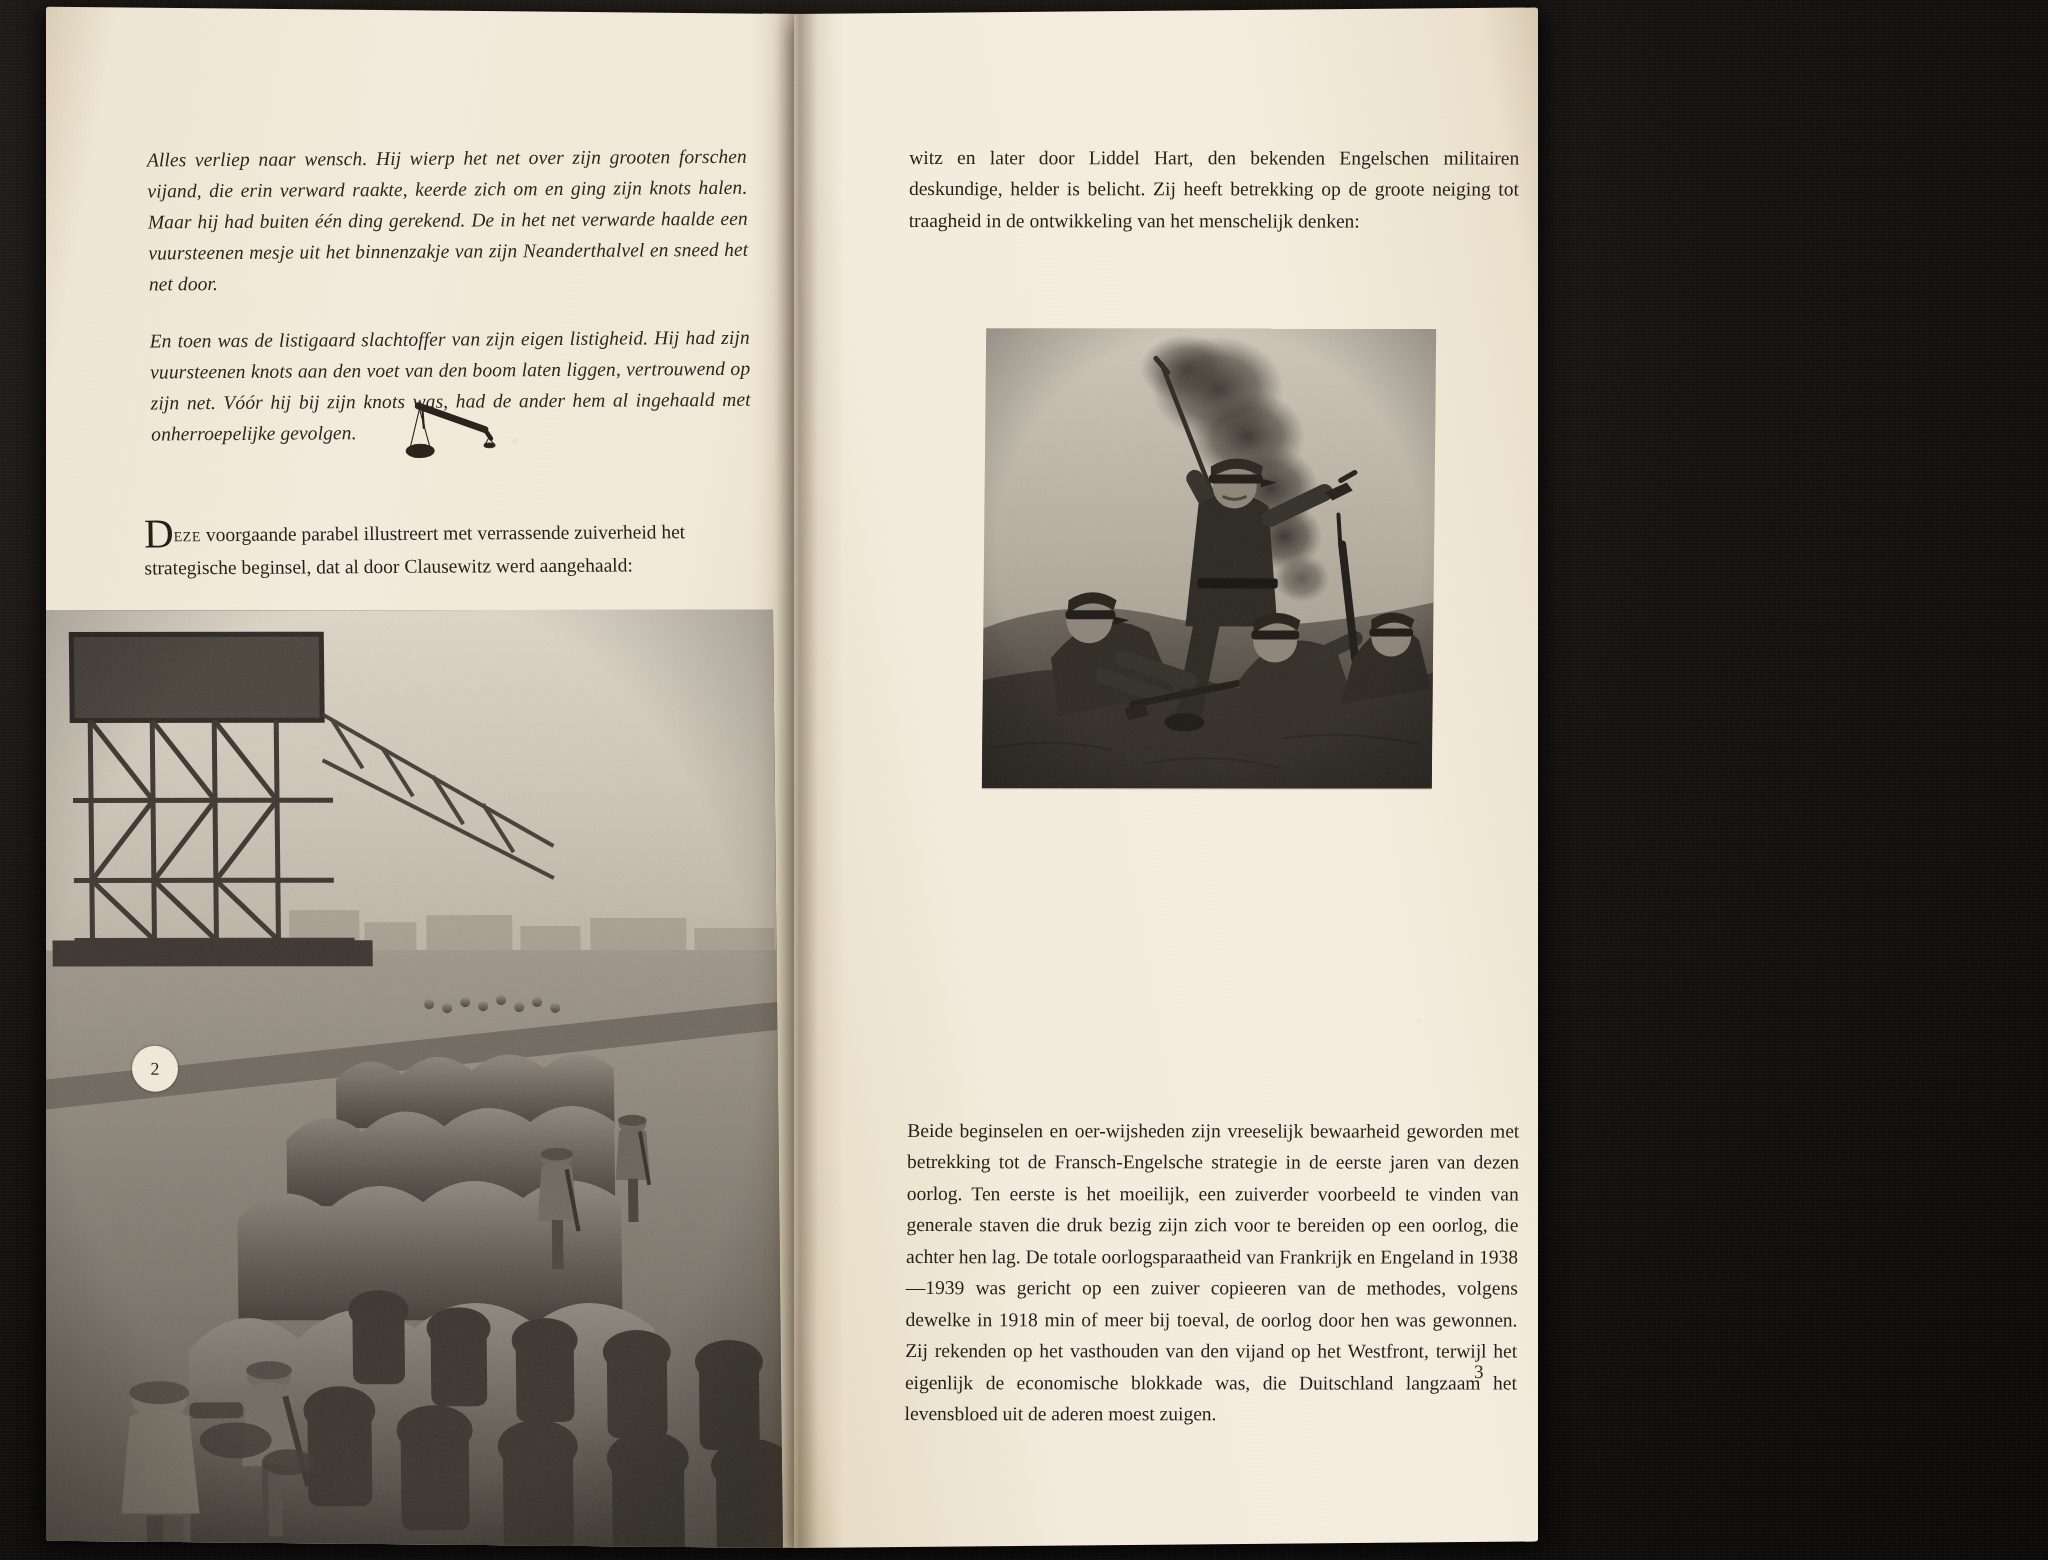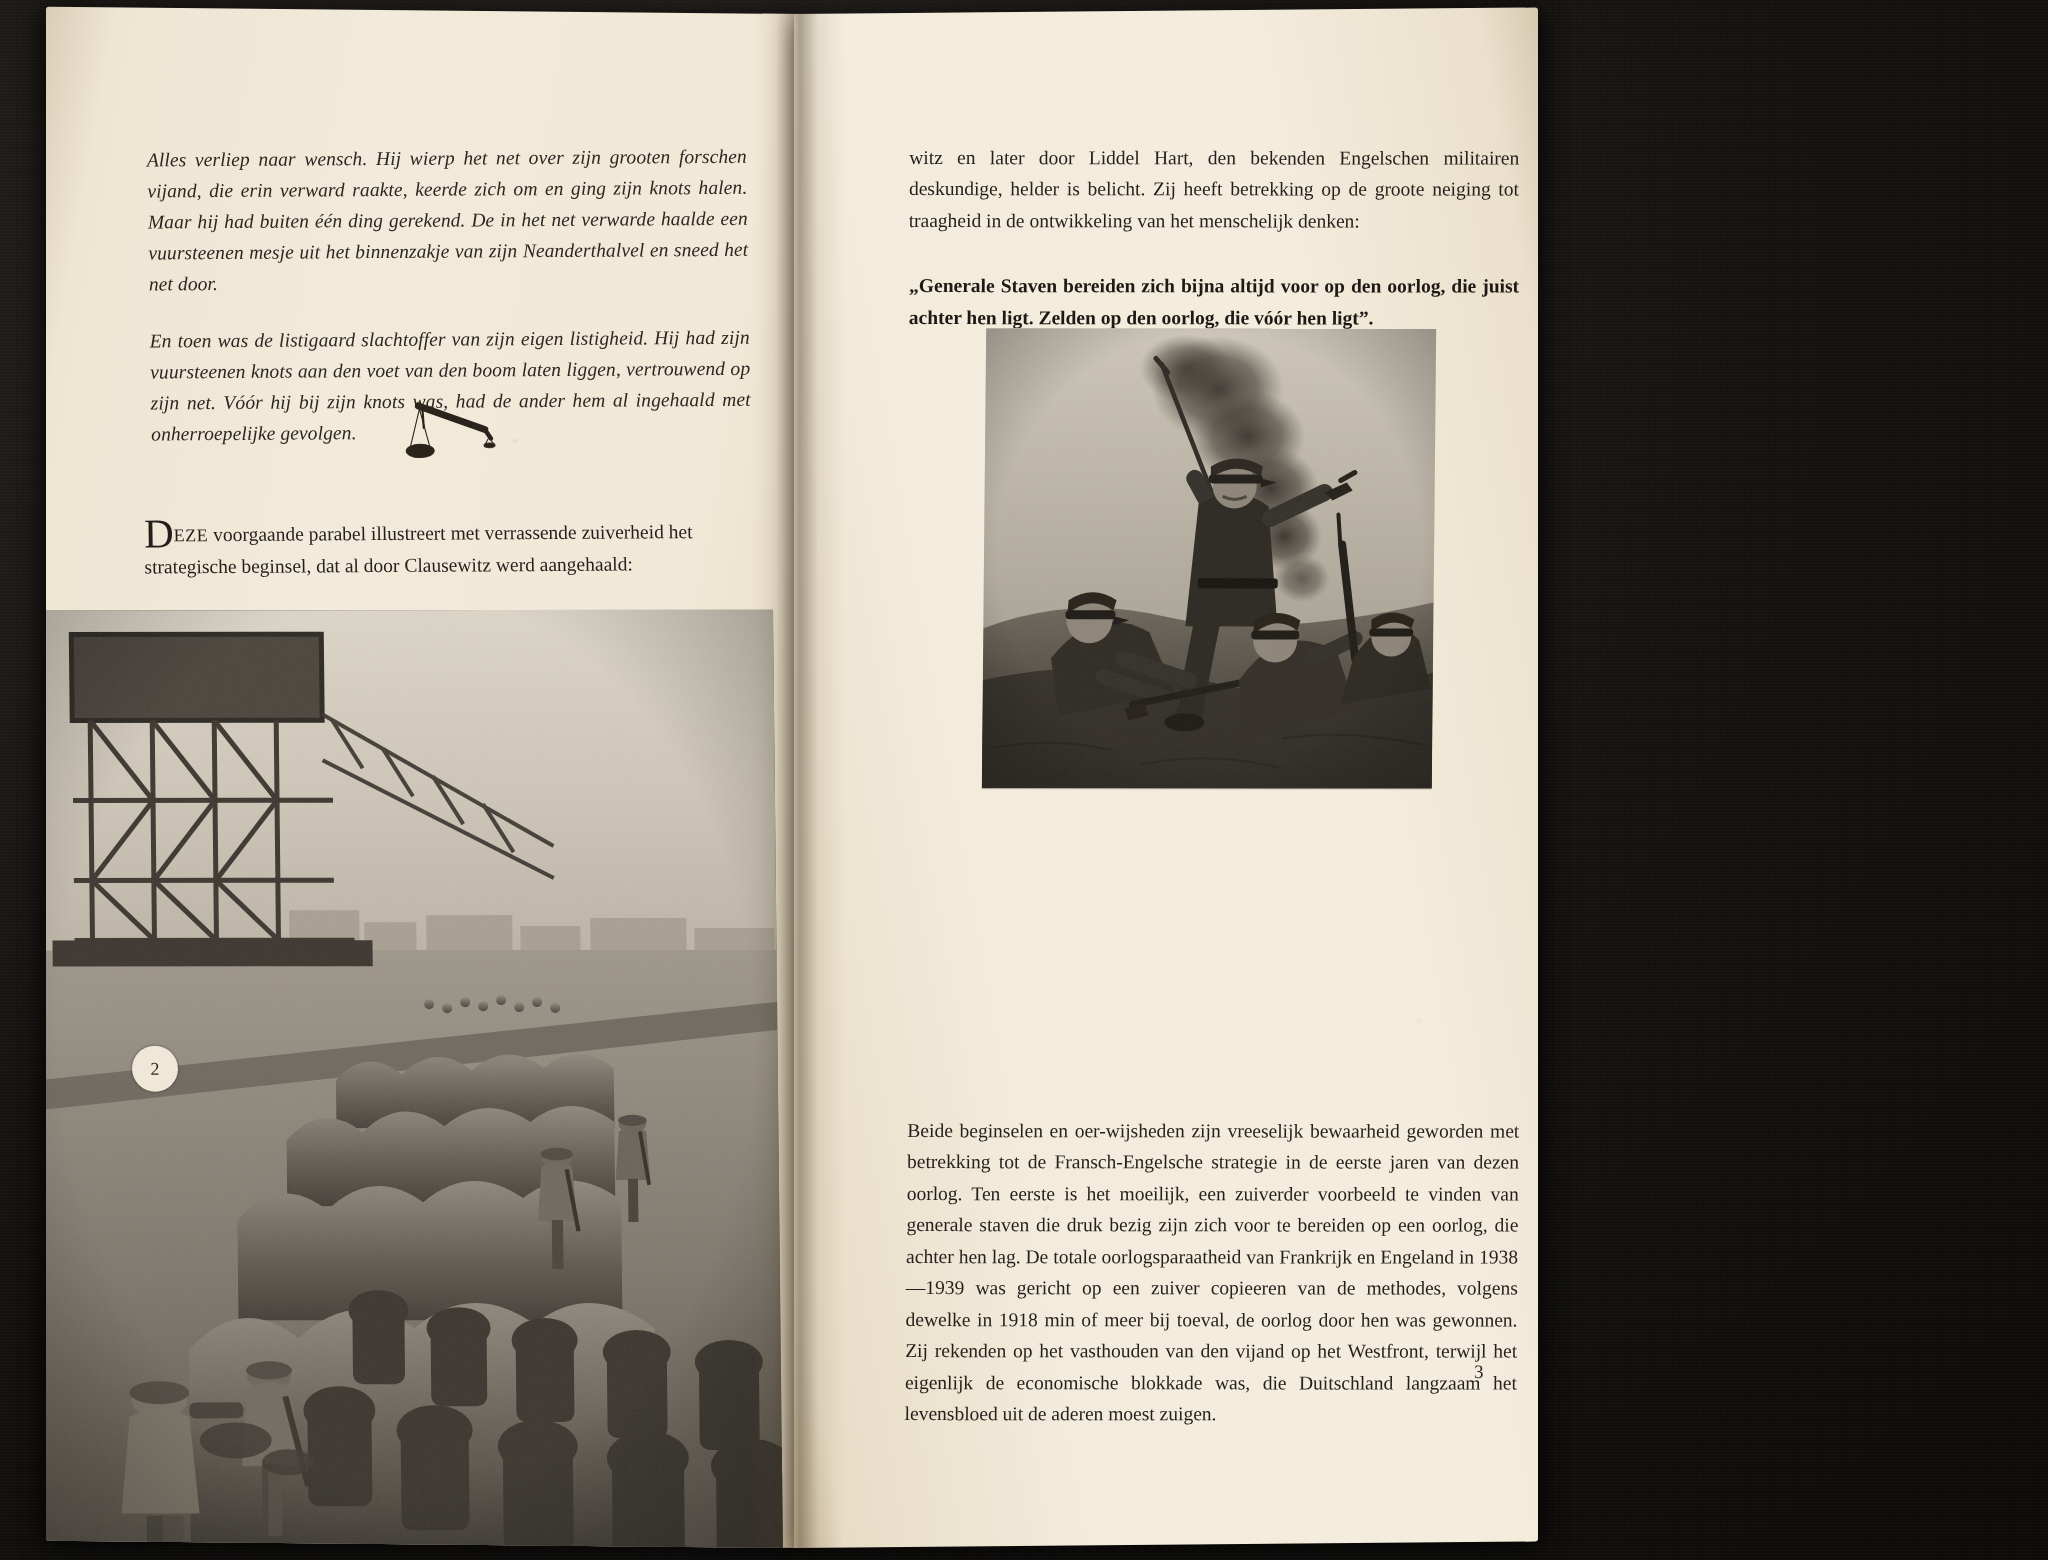--- a/index.html
+++ b/index.html
@@ -104,21 +104,21 @@
   }
 
   
   .dropcap-line .dc{
     font-size:41px;
     line-height:30px;
     vertical-align:-6px;
     font-weight:400;
     letter-spacing:0;
   }
-  .smallcaps{font-size:18px;letter-spacing:.6px;}
+  .smallcaps{font-size:14px;letter-spacing:.6px;}
 
   
   #lp-top{left:103px;top:112px;width:600px;transform:rotate(-0.9deg);}
   #lp-top .italic-p + .italic-p{margin-top:26px;}
 
   
   #ornament{
     position:absolute;left:355px;top:385px;width:110px;height:90px;
     transform:rotate(-1deg);
   }
@@ -376,23 +376,20 @@
     <div class="pg-num-circle">2</div>
 
   </div>
 
   <div class="leaf" id="leaf-right">
 
     <div class="col" id="rp-top">
       <p class="body-p">witz en later door Liddel Hart, den bekenden Engelschen militairen deskundige, helder is belicht. Zij heeft betrekking op de groote neiging tot traagheid in de ontwikkeling van het menschelijk denken:</p>
     </div>
 
-    <div class="col" id="rp-quote">
-      <p class="bold-q">„Generale Staven bereiden zich bijna altijd voor op den oorlog, die juist achter hen ligt. Zelden op den oorlog, die vóór hen ligt”.</p>
-    </div>
 
     <div id="photo-right">
       <svg class="ph-svg" viewBox="0 0 450 460" preserveAspectRatio="xMidYMid slice" xmlns="http://www.w3.org/2000/svg">
         <defs>
           <linearGradient id="skyR" x1="0" y1="0" x2="0" y2="1">
             <stop offset="0%" stop-color="#cdc6b8"></stop>
             <stop offset="40%" stop-color="#b9b2a4"></stop>
             <stop offset="100%" stop-color="#9a9386"></stop>
           </linearGradient>
           <linearGradient id="groundR" x1="0" y1="0" x2="0" y2="1">

